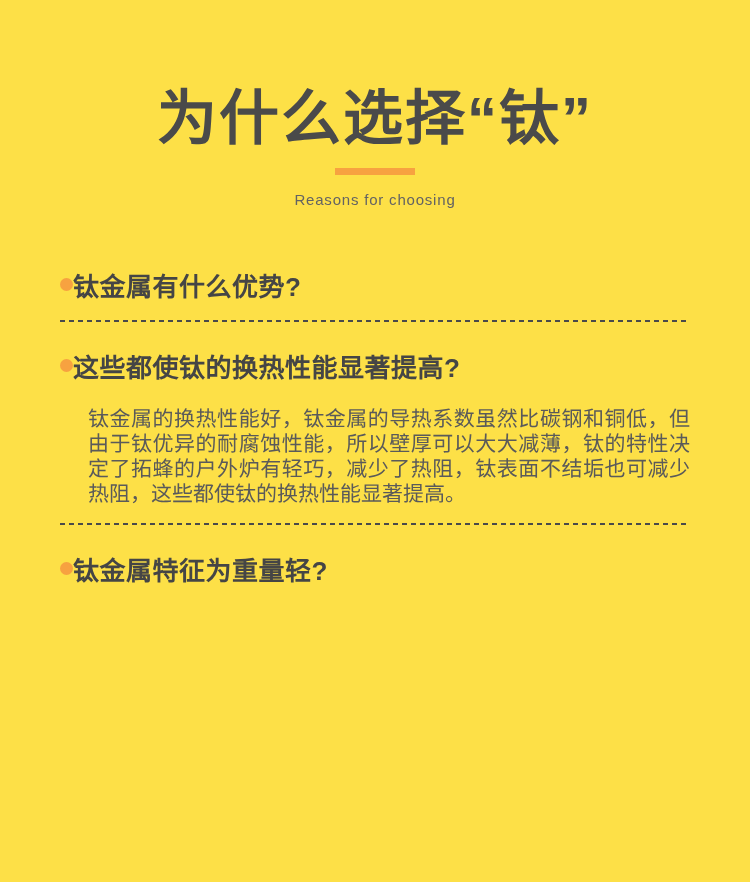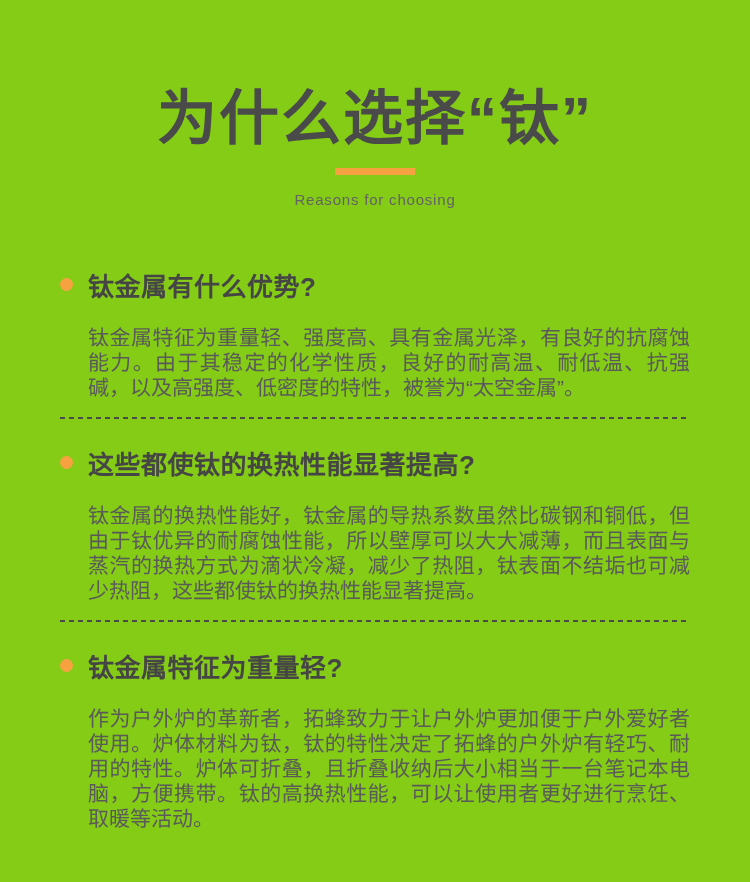--- a/index.html
+++ b/index.html
@@ -3,21 +3,21 @@
 <meta charset="utf-8">
 <style>
   * { margin: 0; padding: 0; box-sizing: border-box; }
   html, body { background: #ffffff; }
   body {
     width: 750px;
     height: 882px;
     font-family: "Liberation Sans", sans-serif;
     overflow: hidden;
   }
-  .page { width: 750px; height: 882px; background: #84cc16; }
+  .page { width: 750px; height: 882px; background: #fde047; }
 
   
   .header { padding-top: 86px; text-align: center; }
   .title {
     font-size: 60px;
     font-weight: 600;
     letter-spacing: 2px;
     color: #4a4a4a;
     line-height: 1.1;
   }
@@ -33,21 +33,20 @@
     color: #636363;
     font-weight: 400;
     text-align: center;
   }
 
   
   .content { padding: 58px 60px 0 60px; }
   .section-head {
     display: flex;
     align-items: center;
-    gap: 15px;
   }
   .bullet {
     width: 13px; height: 13px;
     border-radius: 50%;
     background: #f7a240;
     flex: 0 0 auto;
   }
   .section-heading {
     font-size: 26px;
     font-weight: 700;
@@ -83,37 +82,35 @@
     <p class="subtitle">Reasons for choosing</p>
   </header>
 
   <main class="content">
 
     <section class="section">
       <div class="section-head">
         <span class="bullet"></span>
         <h2 class="section-heading">钛金属有什么优势?</h2>
       </div>
-      <p class="section-body">钛金属特征为重量轻、强度高、具有金属光泽，有良好的抗腐蚀能力。由于其稳定的化学性质，良好的耐高温、耐低温、抗强碱，以及高强度、低密度的特性，被誉为“太空金属”。</p>
     </section>
 
     <div class="divider"></div>
 
     <section class="section">
       <div class="section-head">
         <span class="bullet"></span>
         <h2 class="section-heading">这些都使钛的换热性能显著提高?</h2>
       </div>
-      <p class="section-body">钛金属的换热性能好，钛金属的导热系数虽然比碳钢和铜低，但由于钛优异的耐腐蚀性能，所以壁厚可以大大减薄，而且表面与蒸汽的换热方式为滴状冷凝，减少了热阻，钛表面不结垢也可减少热阻，这些都使钛的换热性能显著提高。</p>
+      <p class="section-body">钛金属的换热性能好，钛金属的导热系数虽然比碳钢和铜低，但由于钛优异的耐腐蚀性能，所以壁厚可以大大减薄，钛的特性决定了拓蜂的户外炉有轻巧，减少了热阻，钛表面不结垢也可减少热阻，这些都使钛的换热性能显著提高。</p>
     </section>
 
     <div class="divider"></div>
 
     <section class="section">
       <div class="section-head">
         <span class="bullet"></span>
         <h2 class="section-heading">钛金属特征为重量轻?</h2>
       </div>
-      <p class="section-body">作为户外炉的革新者，拓蜂致力于让户外炉更加便于户外爱好者使用。炉体材料为钛，钛的特性决定了拓蜂的户外炉有轻巧、耐用的特性。炉体可折叠，且折叠收纳后大小相当于一台笔记本电脑，方便携带。钛的高换热性能，可以让使用者更好进行烹饪、取暖等活动。</p>
     </section>
 
   </main>
 </div>
 
 </body></html>

